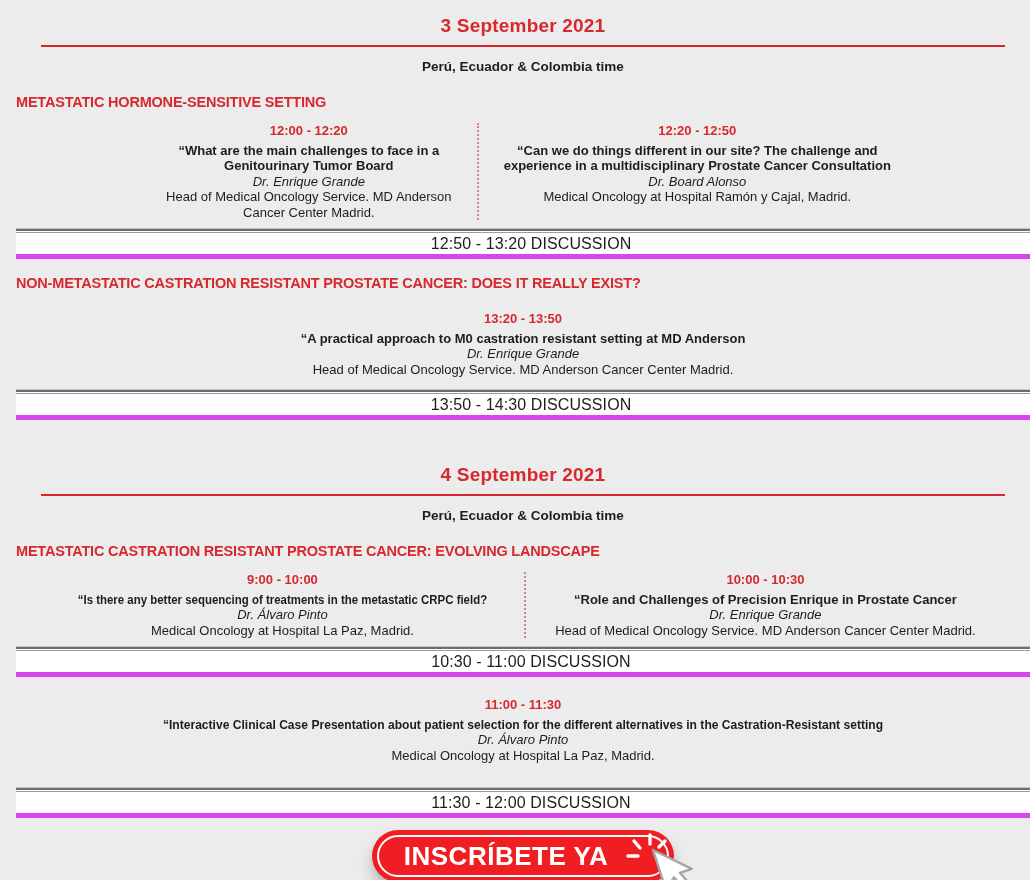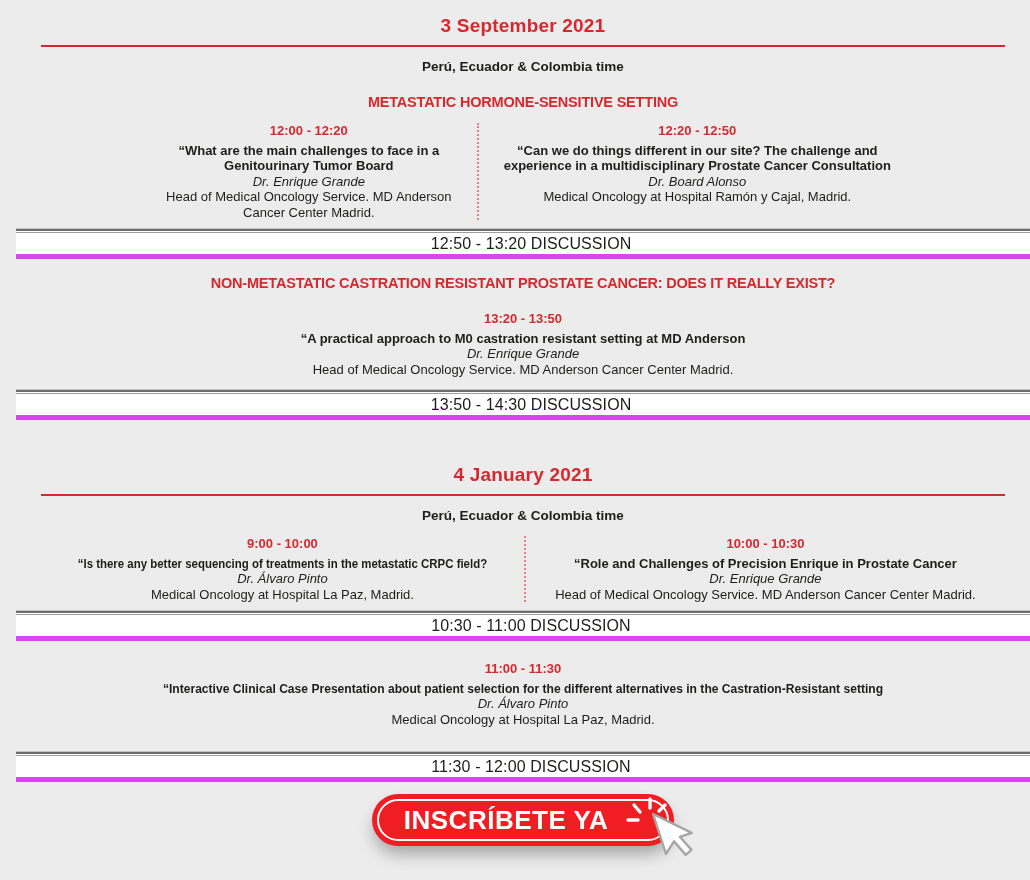--- a/index.html
+++ b/index.html
@@ -23,21 +23,21 @@
   .date-title{
     font-size:19px;font-weight:bold;color:var(--red);
     text-align:center;line-height:22px;letter-spacing:.2px;
   }
   .red-rule{height:2px;background:var(--red);margin:8px 25px 0;}
   .timezone{
     margin-top:12px;text-align:center;
     font-size:13.5px;font-weight:bold;color:var(--ink);
   }
   .sec-heading{
-    margin-top:20px;text-align:center;
+    margin-top:20px;text-align:left;
     font-size:14.5px;font-weight:bold;color:var(--red);letter-spacing:-0.2px;
   }
   .cols{display:flex;margin:13px 25px 0;align-items:stretch;}
   .col{font-size:13px;line-height:15.5px;text-align:center;}
   .d1-left{width:45.4%;border-right:2px dotted #dd8088;padding-left:106px;padding-right:6px;}
   .d1-right{width:54.6%;padding-right:95px;padding-left:6px;}
   .d2-left{width:50.3%;border-right:2px dotted #dd8088;padding:0 4px;}
   .d2-right{width:49.7%;padding:0 4px;}
   .time{color:var(--red);font-weight:bold;font-size:13px;margin-bottom:4px;}
   .talk-title{font-weight:bold;margin:0 auto;}
@@ -126,24 +126,25 @@
       <div class="affil">Head of Medical Oncology Service. MD Anderson Cancer Center Madrid.</div>
     </div>
 
     <div class="disc-bar mt12">
       <div class="disc-stripes"></div>
       <div class="disc-body">13:50 - 14:30 DISCUSSION</div>
     </div>
   </section>
 
   <section class="day2">
-    <h1 class="date-title">4 January 2021</h1>
+    <h1 class="date-title">4 September 2021</h1>
     <div class="red-rule"></div>
     <div class="timezone">Perú, Ecuador &amp; Colombia time</div>
 
+    <div class="sec-heading">METASTATIC CASTRATION RESISTANT PROSTATE CANCER: EVOLVING LANDSCAPE</div>
 
     <div class="cols">
       <div class="col d2-left">
         <div class="time">9:00 - 10:00</div>
         <div class="talk-title nowrap squeeze88">“Is there any better sequencing of treatments in the metastatic CRPC field?</div>
         <div class="speaker">Dr. Álvaro Pinto</div>
         <div class="affil">Medical Oncology at Hospital La Paz, Madrid.</div>
       </div>
       <div class="col d2-right">
         <div class="time">10:00 - 10:30</div>

